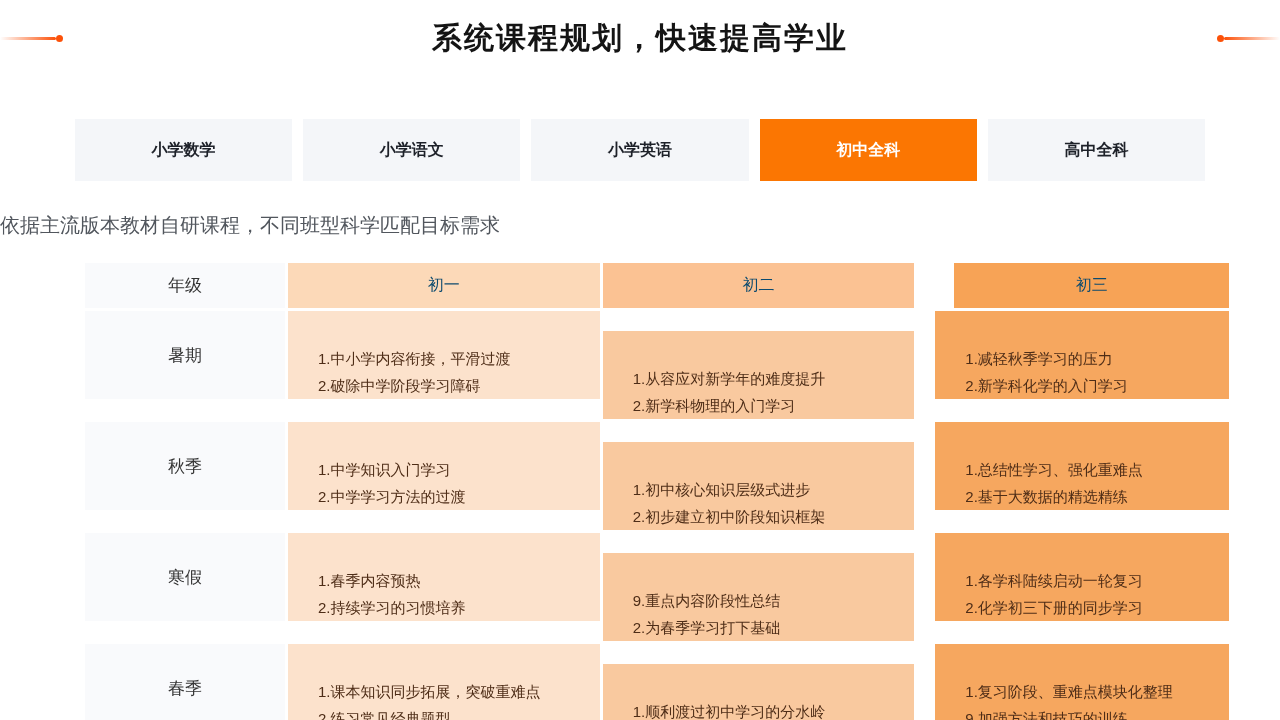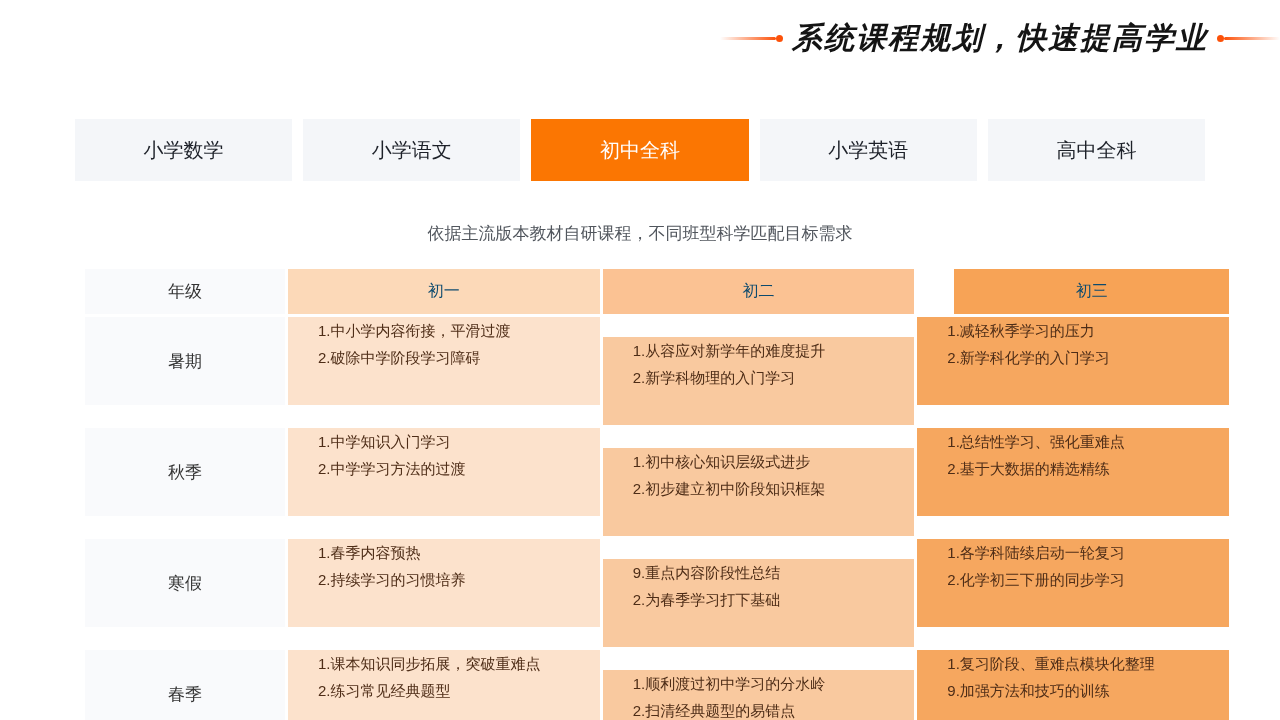--- a/index.html
+++ b/index.html
@@ -7,60 +7,60 @@
     --tab-bg:#f4f6f9; --tab-text:#1d2129;
     --h1:#fcd9b8; --c1:#fce2cc;
     --h2:#fbc293; --c2:#f9c99f;
     --h3:#f7a356; --c3:#f6a75f;
     --labelbg:#f9fafc; --celltext:#4e2d17;
   }
   *{box-sizing:border-box;margin:0;padding:0;}
   html,body{width:1280px;height:720px;background:#ffffff;overflow:hidden;
     font-family:"Liberation Sans", sans-serif;}
   
-  .title-row{display:flex;align-items:center;justify-content:flex-end;gap:16px;padding-top:18px;height:58px;font-style:italic;}
+  .title-row{display:flex;align-items:center;justify-content:space-between;gap:16px;padding-top:18px;height:58px;}
   .page-title{font-size:30px;font-weight:700;color:#141414;letter-spacing:2px;}
   .dash{width:56px;height:3px;border-radius:2px;position:relative;}
   .dash-left{background:linear-gradient(to right, rgba(252,81,9,0), var(--decor));}
   .dash-left::after{content:'';position:absolute;right:-7px;top:-2px;width:7px;height:7px;border-radius:50%;background:var(--decor);}
   .dash-right{background:linear-gradient(to left, rgba(252,81,9,0), var(--decor));}
   .dash-right::before{content:'';position:absolute;left:-7px;top:-2px;width:7px;height:7px;border-radius:50%;background:var(--decor);}
   
   .tabs{display:flex;gap:11px;margin:61px 75px 0 75px;}
   .tab{flex:1;height:62px;display:flex;align-items:center;justify-content:center;
-    background:var(--tab-bg);color:var(--tab-text);font-size:20px;font-weight:400;cursor:pointer;}
+    background:var(--tab-bg);color:var(--tab-text);font-size:16px;font-weight:700;cursor:pointer;}
   .tab.active{background:var(--accent);color:#ffffff;}
   
-  .subtitle{margin-top:41px;text-align:center;font-size:17px;color:#51565d;}
+  .subtitle{margin-top:31px;text-align:left;font-size:20px;color:#51565d;}
   
   .plan-table{margin:24px 0 0 85px;width:1144px;display:grid;
     grid-template-columns:200px 1fr 1fr 1fr;gap:3px;}
   .cell{display:flex;align-items:center;justify-content:center;}
   .hcell{height:45px;font-size:16px;color:#0c4a6e;}
   .bcell{height:88px;}
   .corner,.rowlabel{background:var(--labelbg);color:#333333;font-size:17px;}
   .h-0{background:var(--h1);} .h-1{background:var(--h2);} .h-2{background:var(--h3);margin-left:37px;}
-  .c-0{background:var(--c1);} .c-1{background:var(--c2);margin-top:20px;} .c-2{background:var(--c3);}
-  .content{flex-direction:column;align-items:flex-start;justify-content:flex-start;
+  .c-0{background:var(--c1);} .c-1{background:var(--c2);margin-top:20px;} .c-2{background:var(--c3);margin-left:18px;}
+  .content{flex-direction:column;align-items:flex-start;justify-content:flex-end;
     padding-left:30px;padding-right:10px;color:var(--celltext);font-size:15px;line-height:27px;}
 </style>
 </head>
 <body>
 
 <div class="title-row">
   <span class="dash dash-left"></span>
   <h1 class="page-title">系统课程规划，快速提高学业</h1>
   <span class="dash dash-right"></span>
 </div>
 
 <div class="tabs">
     <div class="tab">小学数学</div>
     <div class="tab">小学语文</div>
+    <div class="tab">小学英语</div>
     <div class="tab active">初中全科</div>
-    <div class="tab">小学英语</div>
     <div class="tab">高中全科</div>
   </div>
 
 <div class="subtitle">依据主流版本教材自研课程，不同班型科学匹配目标需求</div>
 
 <div class="plan-table">
   <div class="cell hcell corner">年级</div>
 <div class="cell hcell h-0">初一</div>
     <div class="cell hcell h-1">初二</div>
     <div class="cell hcell h-2">初三</div>

